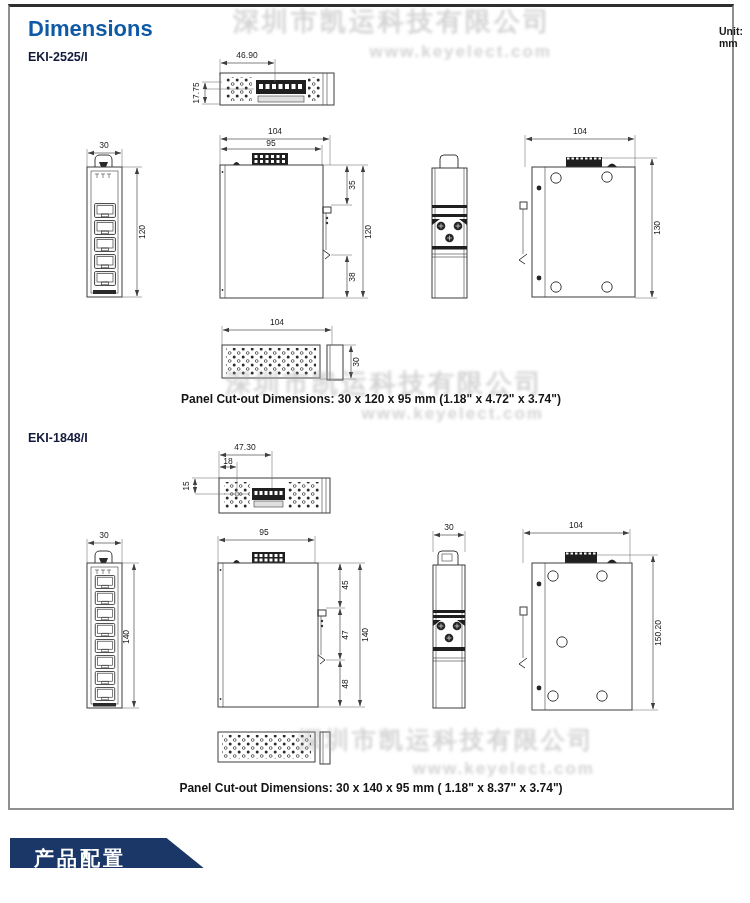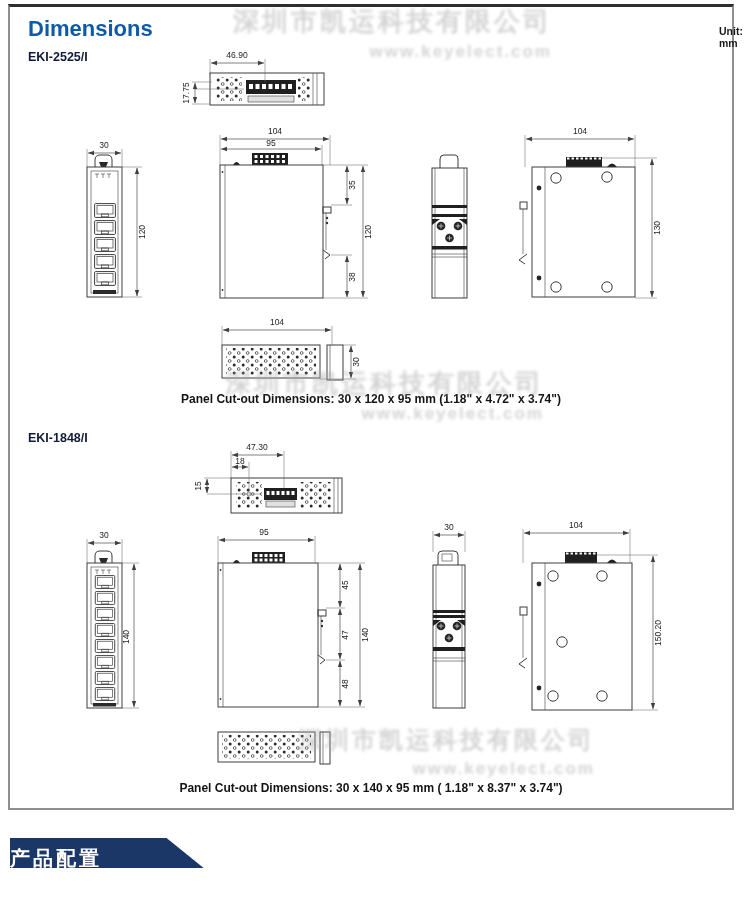--- a/index.html
+++ b/index.html
@@ -21,21 +21,21 @@
   .xl  { stroke:#6a6a6a; stroke-width:0.55; fill:none; }
   .dt  { font:8.5px "Liberation Sans", sans-serif; fill:#1d1d1d; }
   .dark{ fill:#1f1f1f; stroke:none; }
   .wm { position:absolute; color:#a9a9a9; opacity:.5; filter:blur(1.6px);
         font-weight:bold; pointer-events:none; z-index:5; }
   .wm .l1 { font-size:26px; letter-spacing:3px; white-space:nowrap; }
   .wm .l2 { font-size:17px; letter-spacing:2px; text-align:right; margin-top:3px; white-space:nowrap; }
   .tab { position:absolute; left:10px; top:838px; width:206px; height:40px; background:#1b3768;
          clip-path:polygon(0 0,76% 0,100% 100%,0 100%);
          color:#fff; font-size:20px; font-weight:bold; letter-spacing:3px;
-         line-height:40px; box-sizing:border-box; }
+         line-height:40px; padding-left:24px; box-sizing:border-box; }
   .fline { position:absolute; left:216px; top:873px; width:527px; height:5px; background:#1b3768; }
 </style>
 </head>
 <body>
 
 <div class="page">
 
   <svg width="0" height="0" style="position:absolute">
     <defs>
       <marker id="arr" viewBox="0 0 10 10" refX="9.5" refY="5" markerWidth="6.5" markerHeight="6.5" markerUnits="userSpaceOnUse" orient="auto-start-reverse">
@@ -70,21 +70,21 @@
   <div class="wm" style="left:298px; top:724px;">
     <div class="l1" style="font-size:24px">深圳市凯运科技有限公司</div>
     <div class="l2">www.keyelect.com</div>
   </div>
 
   <div class="title">Dimensions</div>
   <div class="unit">Unit: mm</div>
 
   <div class="model" style="top:50px">EKI-2525/I</div>
 
-  <div class="v" style="left:180px; top:46px;">
+  <div class="v" style="left:190px; top:46px;">
     <svg width="160" height="76">
       <g>
         <rect class="ol" x="30" y="27" width="114" height="32"></rect>
         <line class="olt" x1="133" y1="27" x2="133" y2="59"></line>
         <line class="olt" x1="137" y1="27" x2="137" y2="59"></line>
         <rect x="36" y="31" width="26" height="24" fill="url(#vent)"></rect>
         <rect x="118" y="31" width="13" height="24" fill="url(#vent)"></rect>
         <rect class="dark" x="66" y="34" width="50" height="14"></rect>
         <g fill="#fff">
           <rect x="69" y="38" width="4" height="5"></rect>
@@ -259,21 +259,21 @@
         <line class="dl" x1="146" y1="31" x2="146" y2="63"></line>
         <text class="dt" transform="translate(154,47) rotate(-90)" text-anchor="middle">30</text>
       </g>
     </svg>
   </div>
 
   <div class="caption" style="top:392px">Panel Cut-out Dimensions: 30 x 120 x 95 mm (1.18" x 4.72" x 3.74")</div>
 
   <div class="model" style="top:431px">EKI-1848/I</div>
 
-  <div class="v" style="left:192px; top:440px;">
+  <div class="v" style="left:180px; top:440px;">
     <svg width="165" height="82">
       <g>
         <rect class="ol" x="39" y="38" width="111" height="35"></rect>
         <line class="olt" x1="142" y1="38" x2="142" y2="73"></line>
         <line class="olt" x1="146" y1="38" x2="146" y2="73"></line>
         <rect x="44" y="42" width="26" height="26" fill="url(#vent)"></rect>
         <rect x="108" y="42" width="31" height="26" fill="url(#vent)"></rect>
         <rect class="dark" x="72" y="48" width="33" height="12"></rect>
         <g fill="#fff">
           <rect x="74.5" y="51" width="3" height="4"></rect>

